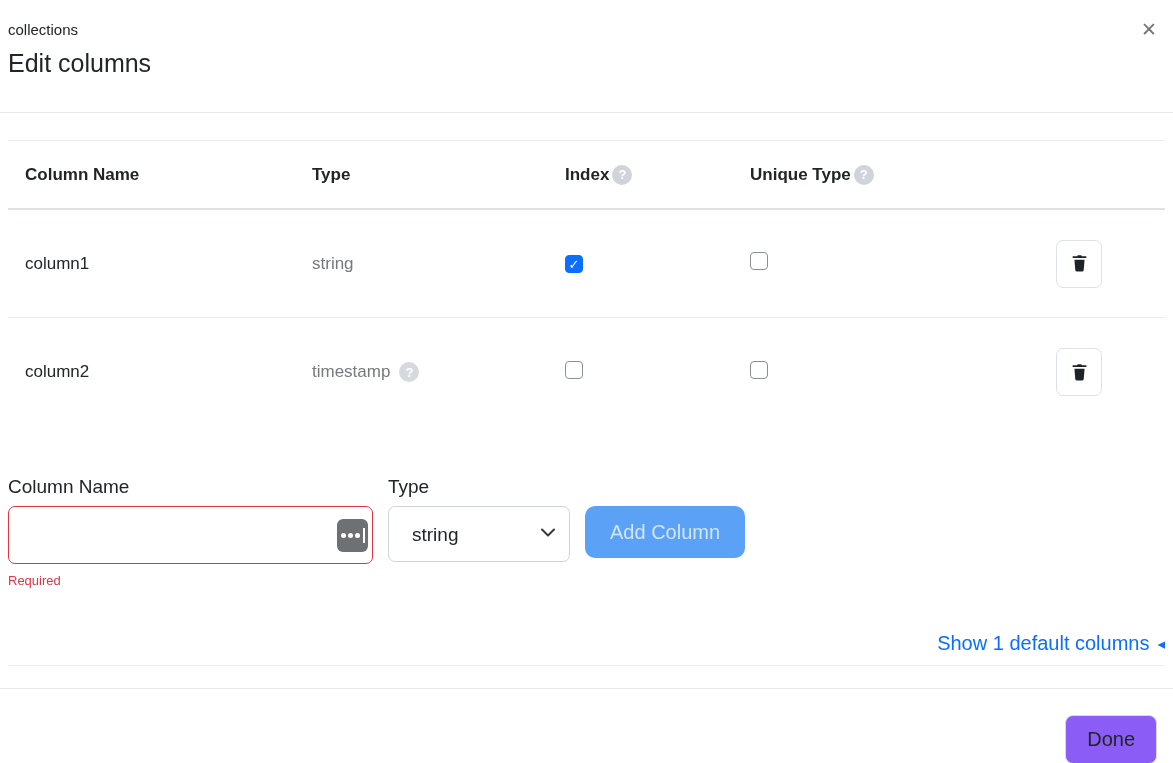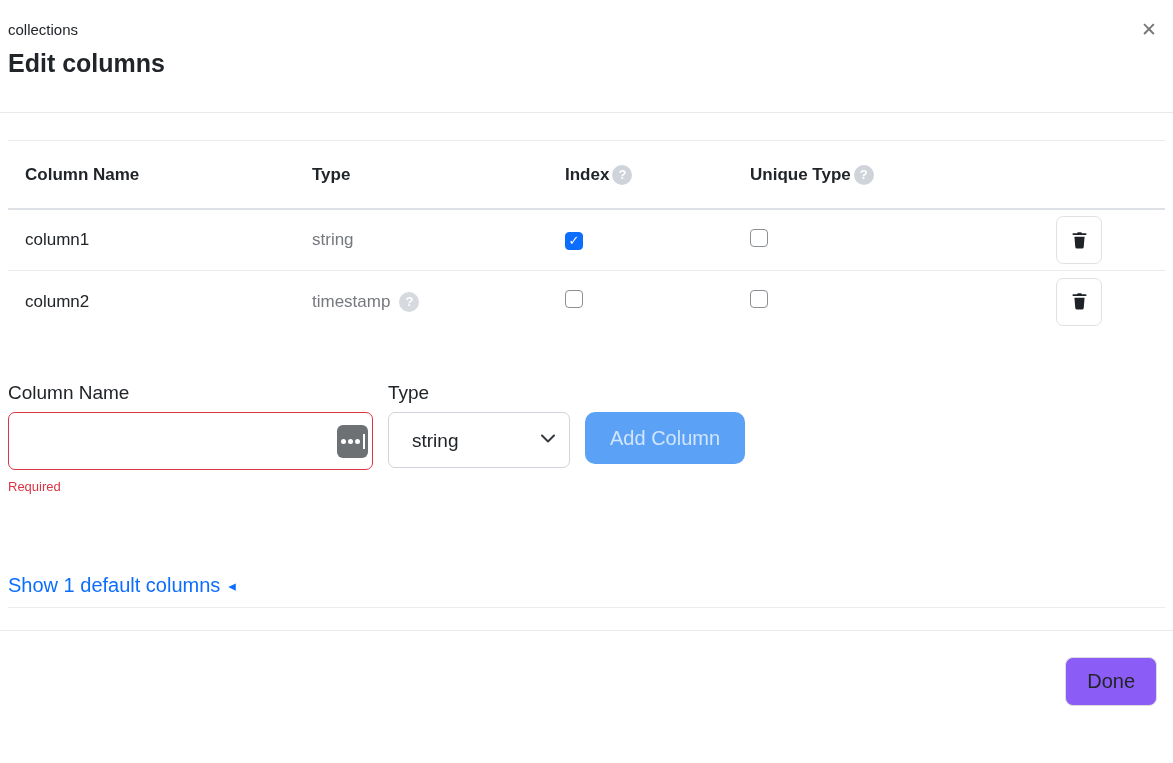--- a/index.html
+++ b/index.html
@@ -10,41 +10,41 @@
     color: #212529;
   }
   #modal { width: 1173px; height: 763px; background: #fff; position: relative; }
 
   
   .modal-header {
     height: 113px; padding: 20px 12px 0 8px;
     border-bottom: 1px solid #e9e9e9; position: relative;
   }
   .breadcrumb { font-size: 15px; line-height: 19px; color: #212529; }
-  .page-title { font-size: 25px; font-weight: 700; line-height: 30px; margin-top: 9px; }
+  .page-title { font-size: 25px; font-weight: 400; line-height: 30px; margin-top: 9px; }
   .close-btn {
     position: absolute; top: 16px; right: 12px;
     font-size: 19px; font-weight: 700; color: #767676;
     background: none; border: none; cursor: pointer; line-height: 1; padding: 4px;
     font-family: "DejaVu Sans", sans-serif;
   }
 
   
   .modal-body { padding: 0 8px; }
 
   .columns-table { margin-top: 27px; border-top: 1px solid #ececec; }
   .tgrid {
     display: grid;
     grid-template-columns: 287px 253px 185px 250px 1fr;
     align-items: center;
     padding-left: 17px;
   }
   .thead { height: 69px; border-bottom: 2px solid #dee2e6; font-weight: 700; font-size: 17px; }
   .th { display: flex; align-items: center; }
-  .trow { height: 61px; font-size: 17px; }
+  .trow { height: 108px; font-size: 17px; }
   .trow.bordered { border-bottom: 1px solid #ececec; }
   .cell-type { color: #75797e; display: flex; align-items: center; }
 
   .help-icon {
     width: 20px; height: 20px; border-radius: 50%;
     background: #ced4da; color: #fff;
     font-size: 13px; font-weight: 700;
     display: inline-flex; align-items: center; justify-content: center;
     margin-left: 3px; cursor: default; flex: 0 0 auto;
   }
@@ -101,21 +101,21 @@
 
   .add-col-btn {
     margin-top: 30px; height: 52px; padding: 0 25px;
     background: #5ba2f7; border: none; border-radius: 10px;
     color: rgba(255,255,255,0.72); font-size: 20px; font-family: inherit;
     cursor: not-allowed;
   }
 
   
   .link-block {
-    margin-top: 80px; padding-bottom: 10px; border-bottom: 1px solid #ececec;
+    margin-top: 44px; padding-bottom: 10px; border-bottom: 1px solid #ececec; text-align: right;
   }
   .default-cols-link {
     color: #0d6efd; font-size: 20px; cursor: pointer; text-decoration: none;
     display: inline-flex; align-items: center; gap: 8px;
   }
   .collapse-arrow { font-size: 15px; font-family: "DejaVu Sans", sans-serif; }
 
   
   .footer-sep { margin-top: 22px; border-top: 1px solid #e9e9e9; }
   .modal-footer { padding: 26px 16px 0 16px; text-align: right; }

